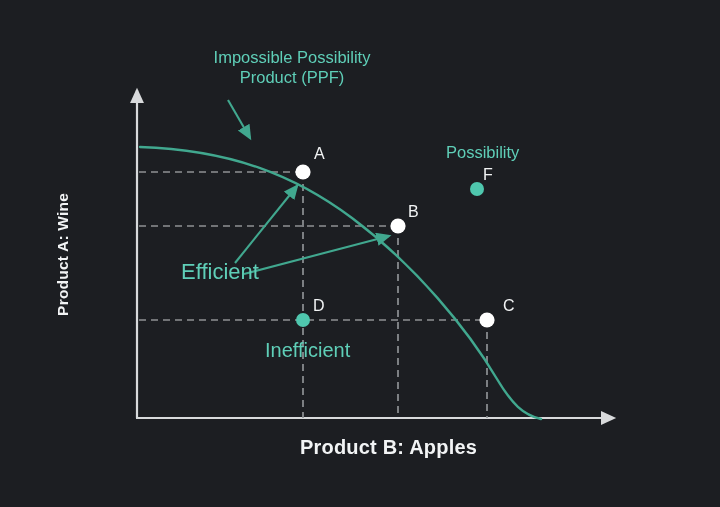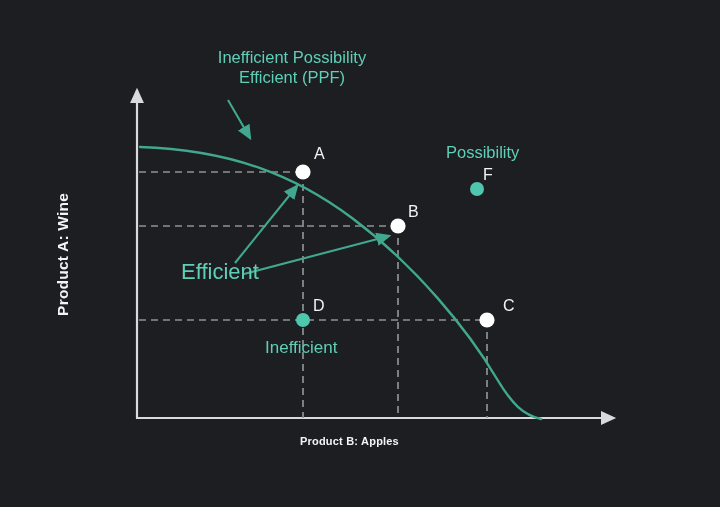--- a/index.html
+++ b/index.html
@@ -51,31 +51,31 @@
     font-size: 16.5px;
   }
   #efficient-label {
     left: 181px;
     top: 259px;
     font-size: 22px;
   }
   #inefficient-label {
     left: 265px;
     top: 338px;
-    font-size: 17px;
+    font-size: 20px;
   }
   #point-label-A { left: 314px; top: 144px; font-size: 16px; }
   #point-label-B { left: 408px; top: 202px; font-size: 16px; }
   #point-label-C { left: 503px; top: 296px; font-size: 16px; }
   #point-label-D { left: 313px; top: 296px; font-size: 16px; }
   #point-label-F { left: 483px; top: 165px; font-size: 16px; }
   #x-axis-label {
     left: 300px;
     top: 435px;
-    font-size: 11px;
+    font-size: 20px;
     font-weight: bold;
     letter-spacing: .2px;
   }
   #y-axis-label {
     left: -17px;
     top: 245px;
     width: 160px;
     text-align: center;
     font-size: 15.5px;
     font-weight: bold;
@@ -124,22 +124,22 @@
     <g>
       <circle cx="303" cy="172" r="7.6" fill="#ffffff"></circle>
       <circle cx="398" cy="226" r="7.6" fill="#ffffff"></circle>
       <circle cx="487" cy="320" r="7.6" fill="#ffffff"></circle>
       <circle cx="303" cy="320" r="7.0" fill="#4fc7ae"></circle>
       <circle cx="477" cy="189" r="7.0" fill="#4fc7ae"></circle>
     </g>
   </svg>
 
   <div class="lbl lbl-teal" id="ppf-title">
-    <span>Inefficient Possibility</span><br>
-    <span>Efficient (PPF)</span>
+    <span>Impossible Possibility</span><br>
+    <span>Product (PPF)</span>
   </div>
 
   <div class="lbl lbl-teal" id="impossible-label">Possibility</div>
   <div class="lbl lbl-teal" id="efficient-label">Efficient</div>
   <div class="lbl lbl-teal" id="inefficient-label">Inefficient</div>
 
   <div class="lbl lbl-white" id="point-label-A">A</div>
   <div class="lbl lbl-white" id="point-label-B">B</div>
   <div class="lbl lbl-white" id="point-label-C">C</div>
   <div class="lbl lbl-white" id="point-label-D">D</div>

